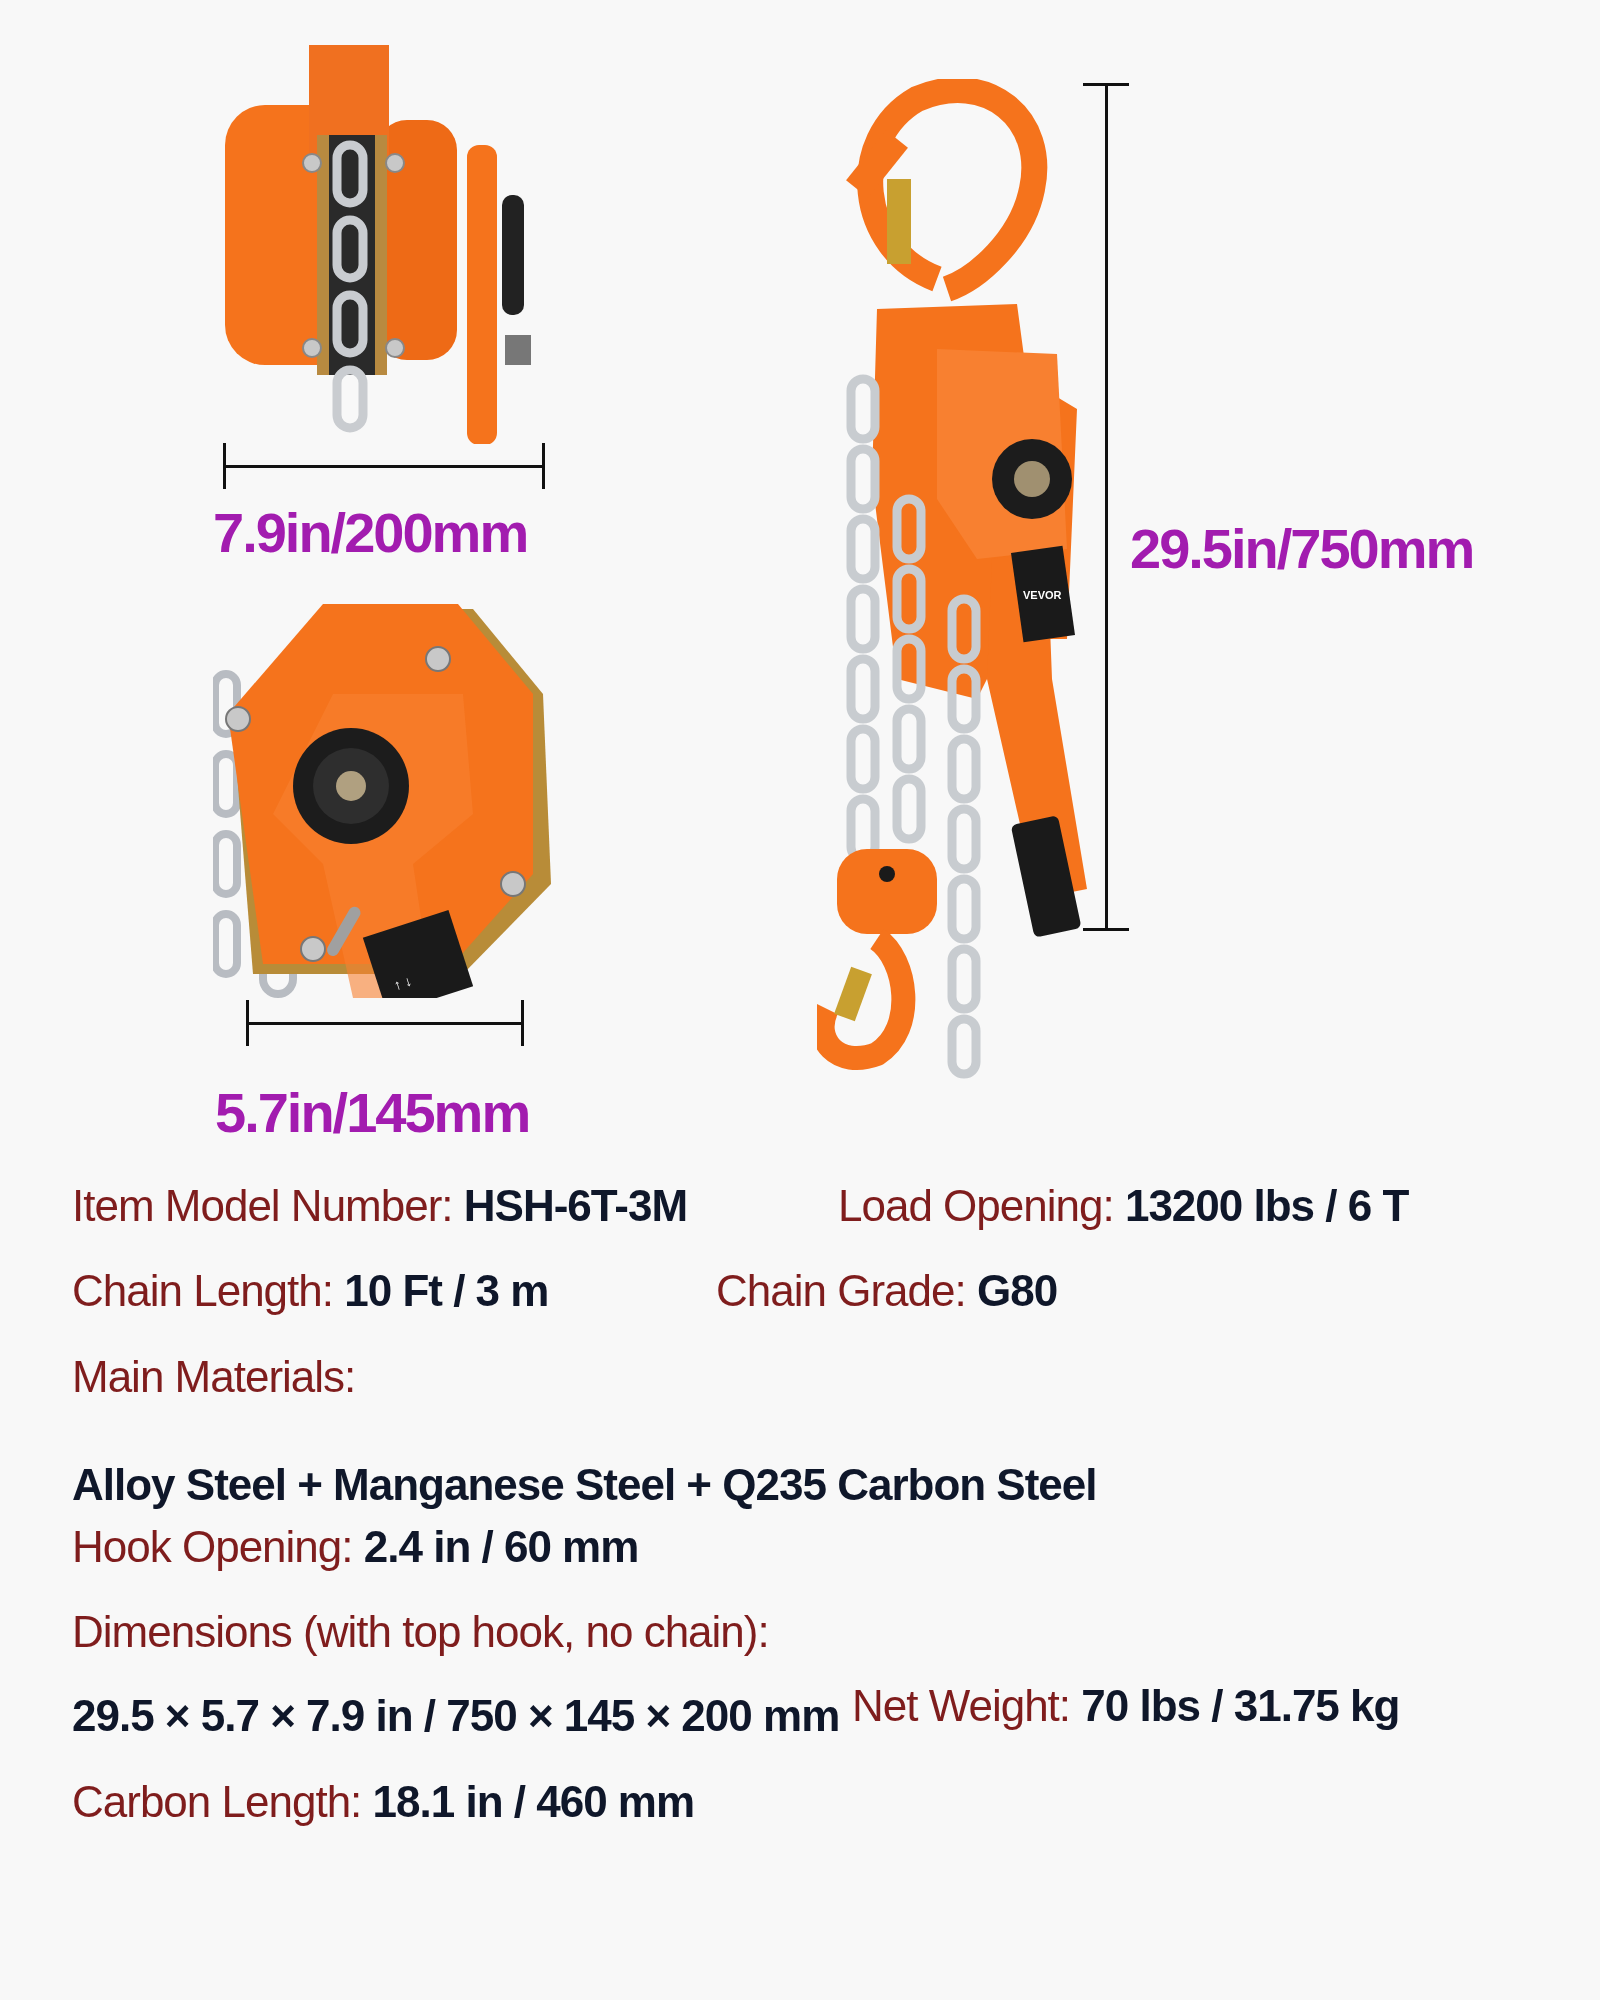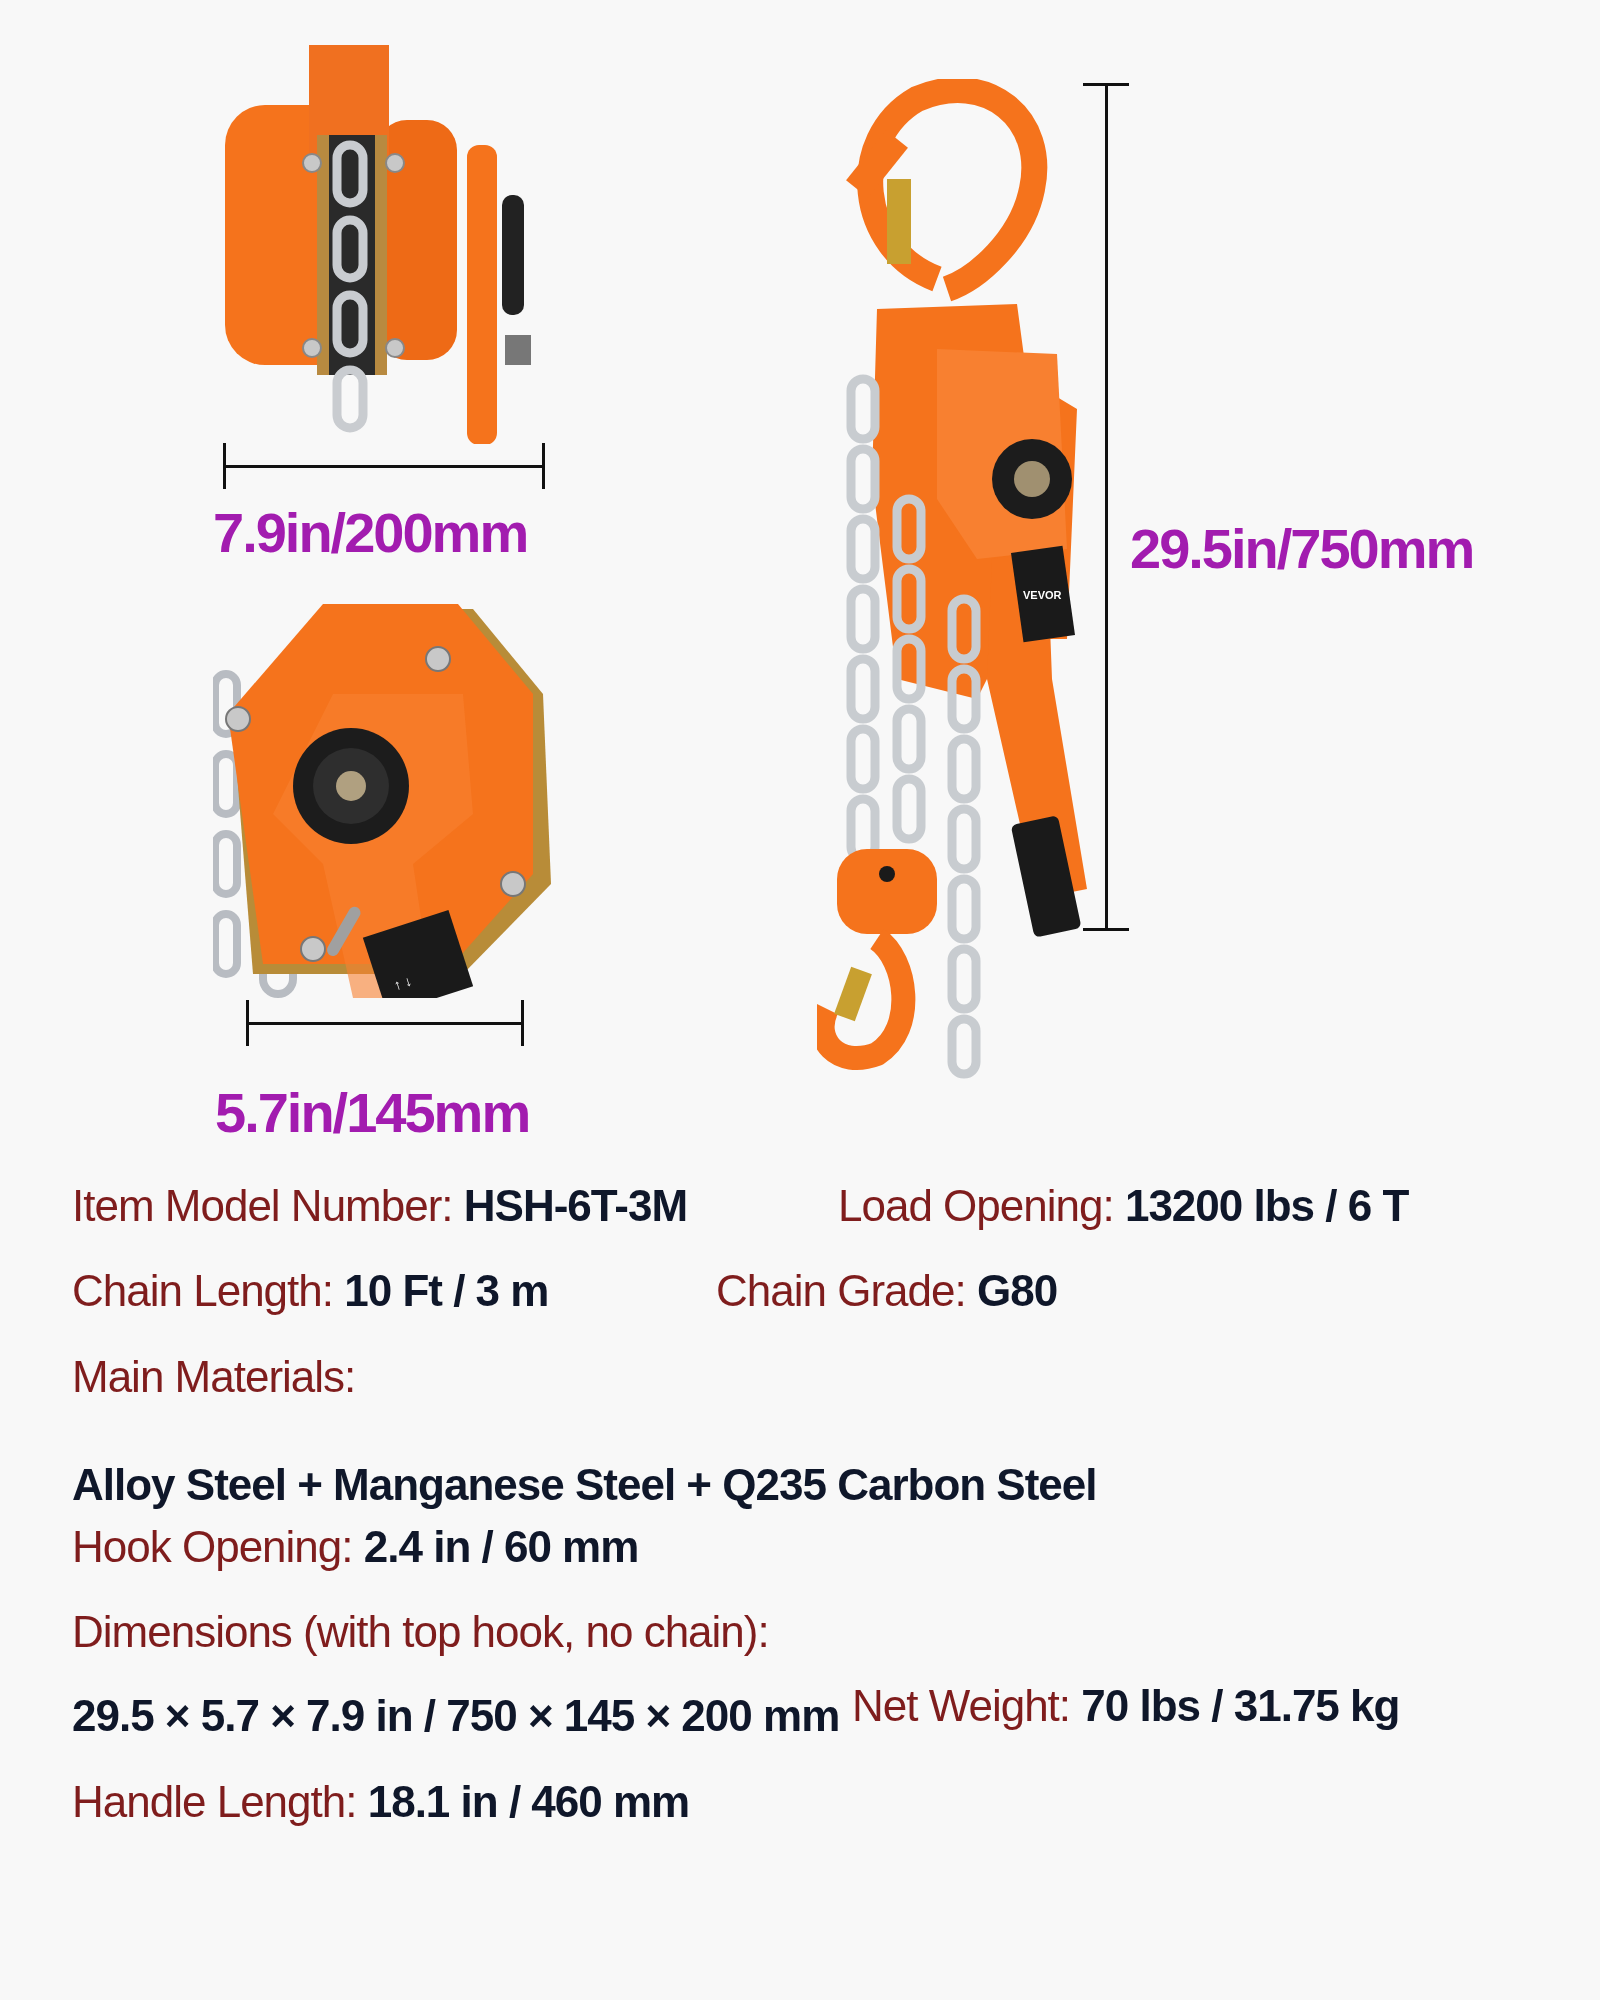--- a/index.html
+++ b/index.html
@@ -152,19 +152,19 @@
 </div>
 
 <div class="spec" style="left:72px;top:1604px;">
   <span class="lbl">Dimensions (with top hook, no chain):</span>
 </div>
 <div class="spec" style="left:72px;top:1688px;">
   <span class="val">29.5 × 5.7 × 7.9 in / 750 × 145 × 200 mm</span>
 </div>
 
 <div class="spec" style="left:72px;top:1774px;">
-  <span class="lbl">Handle Length:</span>
+  <span class="lbl">Carbon Length:</span>
   <span class="val">18.1 in / 460 mm</span>
 </div>
 <div class="spec" style="left:852px;top:1678px;">
   <span class="lbl">Net Weight:</span>
   <span class="val">70 lbs / 31.75 kg</span>
 </div>
 
 </body></html>

